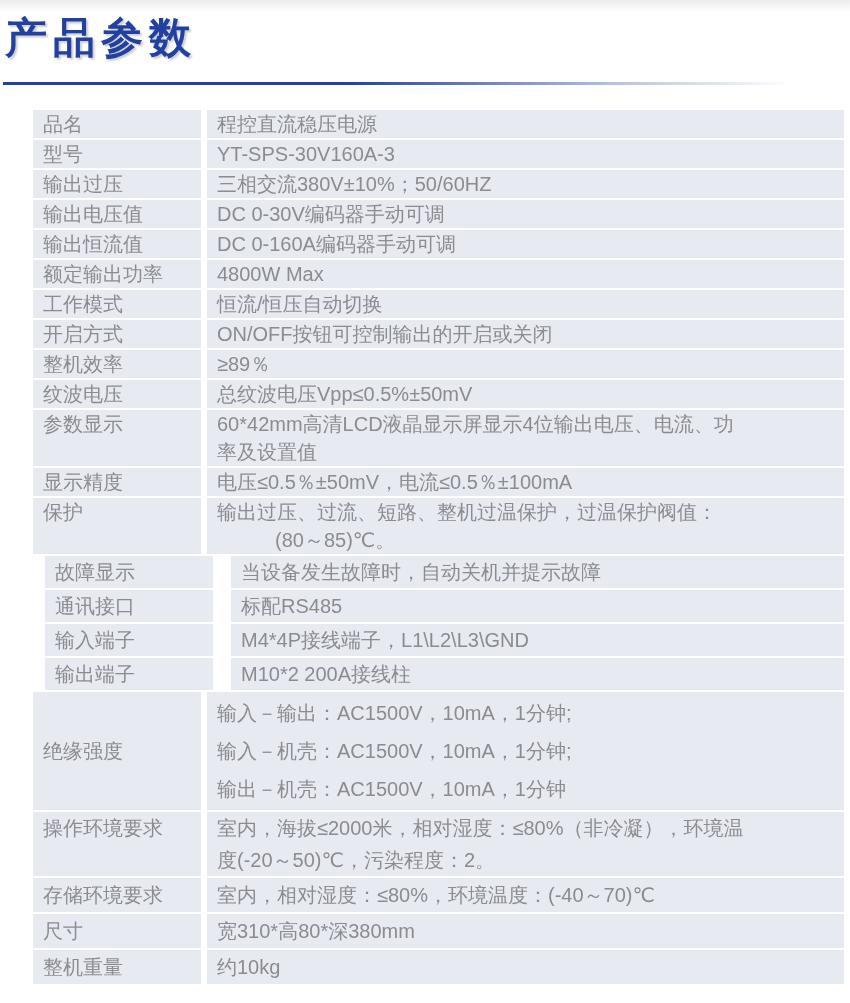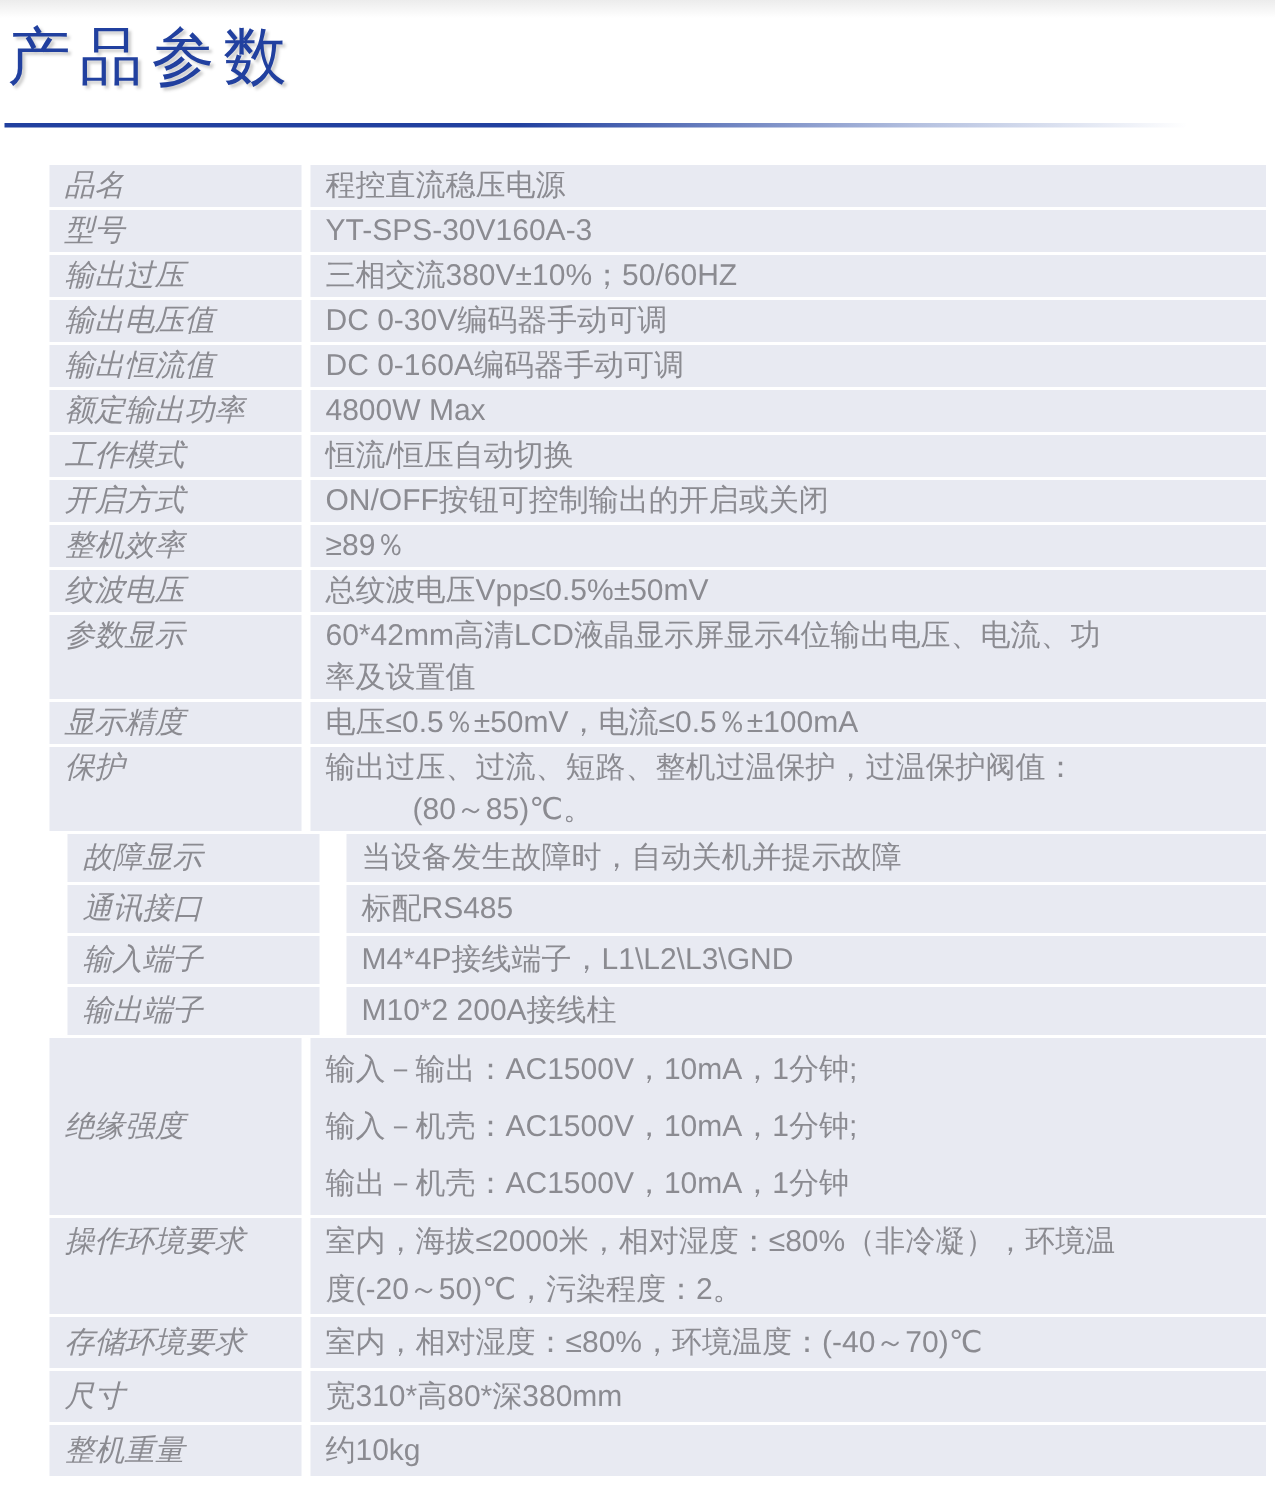--- a/index.html
+++ b/index.html
@@ -16,21 +16,21 @@
   .page {
     position: relative;
     width: 850px;
     height: 1003px;
   }
   .title {
     margin: 0;
     padding: 14px 0 0 5px;
     font-size: 42px;
     line-height: 48px;
-    font-weight: normal;
+    font-weight: bold;
     letter-spacing: 6px;
     color: var(--accent, #21409f);
     text-shadow: 2px 2px 2px rgba(60,60,60,0.25);
   }
   .rule {
     margin: 20px 0 0 3px;
     width: 813px;
     height: 3px;
     background: linear-gradient(90deg,
       var(--accent, #21409f) 0%,
@@ -51,21 +51,20 @@
     background: var(--row-bg, #e8eaf2);
     color: var(--text-gray, #8b8b91);
     font-size: 20px;
     line-height: 28px;
   }
   .cell.label {
     flex: none;
     width: 168px;
     padding-left: 10px;
     box-sizing: border-box;
-    font-style: italic;
   }
   .cell.value {
     flex: 1;
     padding-left: 10px;
     padding-right: 8px;
     box-sizing: border-box;
   }
   
   .t-row:nth-child(n+14):nth-child(-n+17) .cell { line-height: 32px; margin-left: 12px; }
   .t-row:nth-child(19) .cell { line-height: 32px; }

